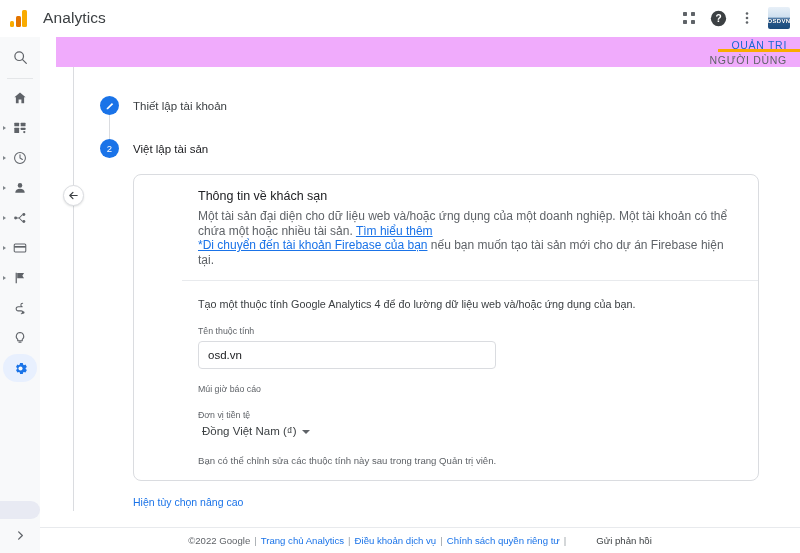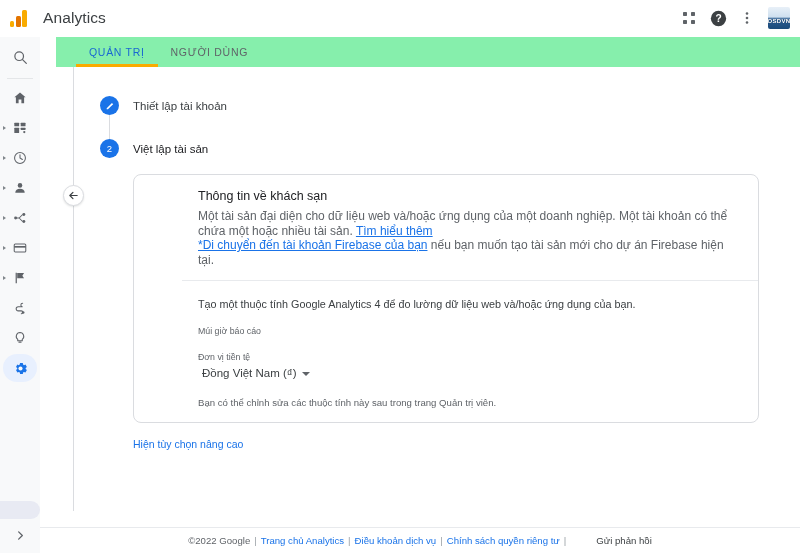--- a/index.html
+++ b/index.html
@@ -83,21 +83,21 @@
     border-radius: 0 9px 9px 0; margin-bottom: 4px;
   }
   .rail-expand {
     width: 30px; height: 24px; display: flex; align-items: center;
     justify-content: center; cursor: pointer;
   }
 
   
   .tabs {
     position: absolute; top: 37px; left: 56px; right: 0; height: 30px;
-    background: #86efac; display: flex; align-items: flex-end; padding-left: 20px;
+    background: #f0abfc; display: flex; align-items: flex-end; padding-left: 20px; flex-direction: column;
   }
   .tab {
     height: 30px; display: flex; align-items: center; padding: 0 13px;
     font-size: 10.5px; letter-spacing: .7px; color: #5f6368; cursor: pointer;
     position: relative; font-weight: 500;
   }
   .tab.active { color: #1967d2; }
   .tab.active::after {
     content: ""; position: absolute; left: 0; right: 0; bottom: 0;
     height: 3px; background: #f9ab00;
@@ -390,20 +390,24 @@
           <div class="card-title">Thông tin về khách sạn</div>
           <p class="card-desc">
             <span>Một tài sản đại diện cho dữ liệu web và/hoặc ứng dụng của một doanh nghiệp. Một tài khoản có thể chứa một hoặc nhiều tài sản. </span><span class="lnk">Tìm hiểu thêm</span><br>
             <span class="lnk">*Di chuyển đến tài khoản Firebase của bạn</span><span> nếu bạn muốn tạo tài sản mới cho dự án Firebase hiện tại.</span>
           </p>
         </div>
 
         <div class="card-section">
           <div class="sect-intro">Tạo một thuộc tính Google Analytics 4 để đo lường dữ liệu web và/hoặc ứng dụng của bạn.</div>
 
+          <div class="field-block">
+            <div class="fld-label">Tên thuộc tính</div>
+            <input class="text-input" type="text" value="osd.vn" style="">
+          </div>
 
           <div class="field-block">
             <div class="fld-label">Múi giờ báo cáo</div>
           </div>
 
           <div class="field-block">
             <div class="fld-label">Đơn vị tiền tệ</div>
             <div class="selects">
               <div class="select">
                 <span>Đồng Việt Nam (₫)</span>

